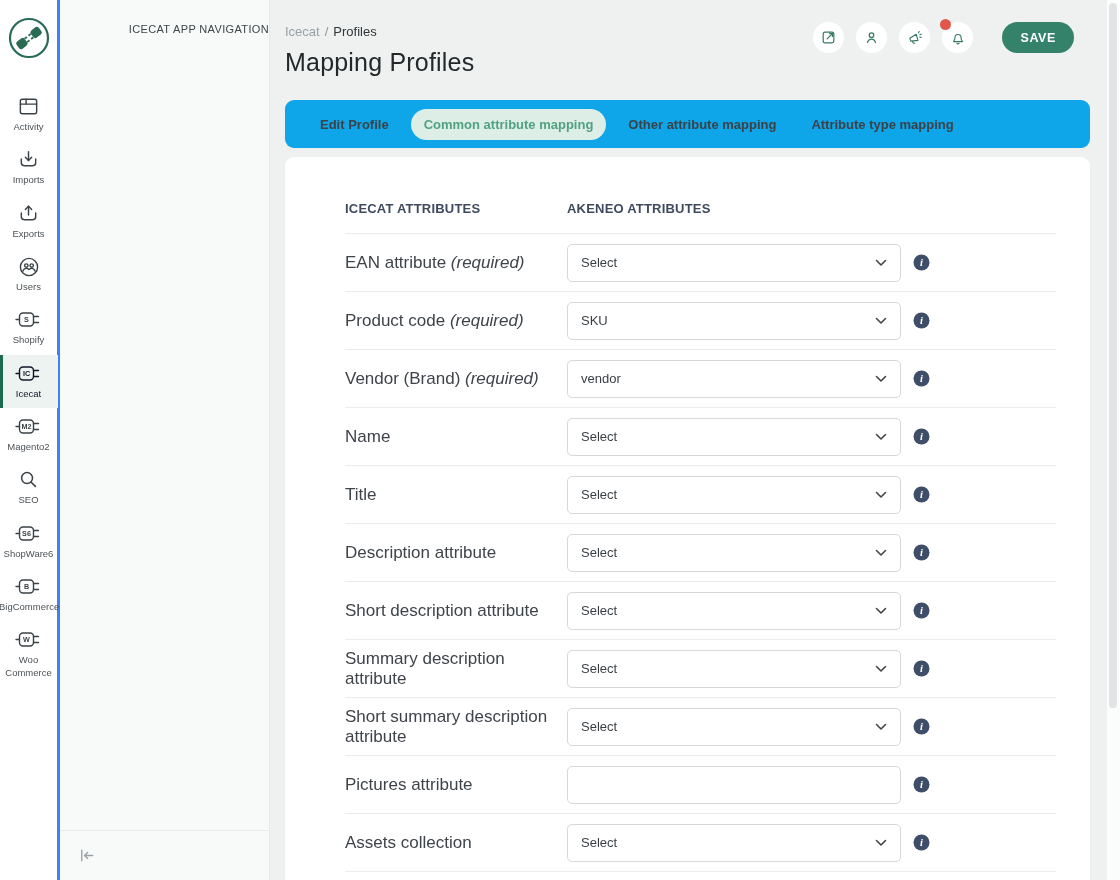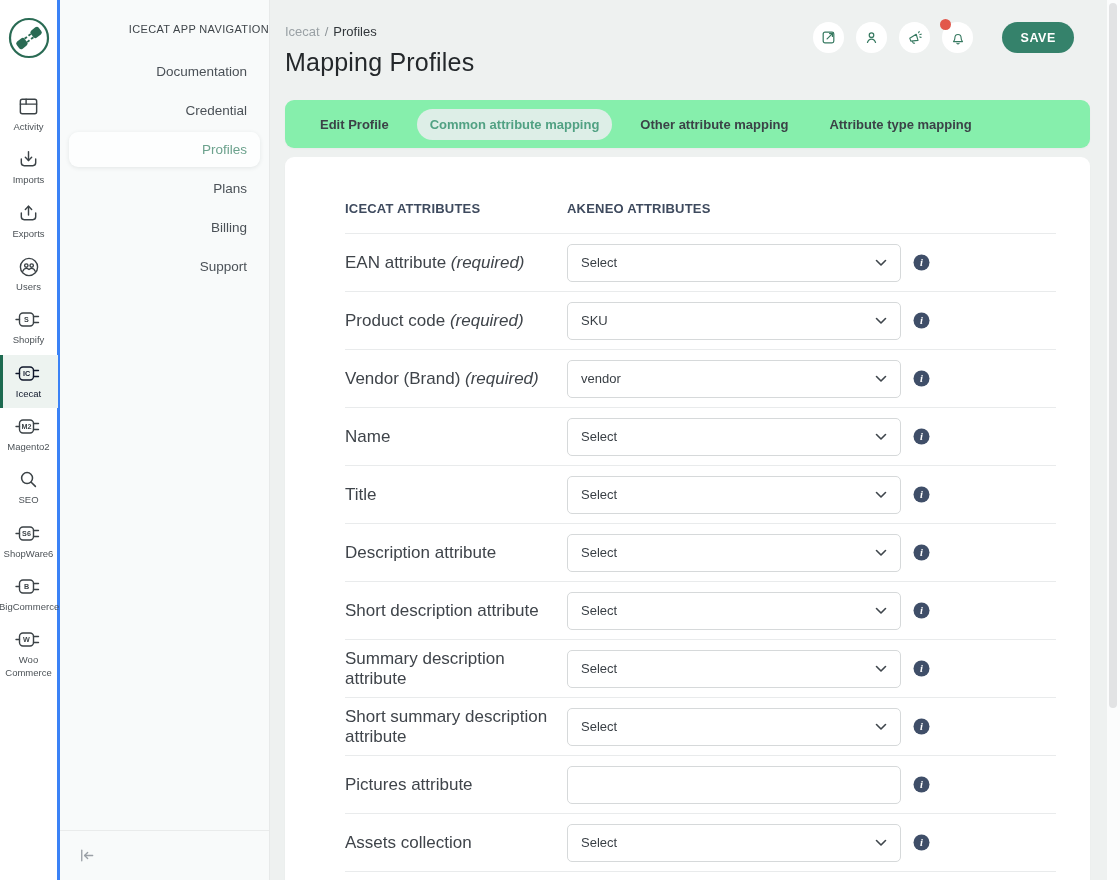--- a/index.html
+++ b/index.html
@@ -79,22 +79,22 @@
   }
   .save-btn {
     margin-left:17px; height:31px; padding:0 18px;
     background:#35826b; color:#fff; border:none; border-radius:16px;
     font-size:12.5px; font-weight:bold; letter-spacing:.6px;
     font-family:inherit; cursor:pointer;
   }
 
   
   .tabs-card {
-    margin-top:23px; background:#86efac; border-radius:9px; height:48px;
-    display:flex; align-items:center; padding:8px 22px; gap:15px;
+    margin-top:23px; background:#0ea5e9; border-radius:9px; height:48px;
+    display:flex; align-items:center; padding:8px 22px; gap:9px;
     box-shadow:0 1px 2px rgba(0,0,0,.03);
   }
   .tab {
     border:none; background:transparent; font-family:inherit;
     font-size:13px; font-weight:bold; color:#3b4247;
     padding:8px 13px; border-radius:16px; cursor:pointer; white-space:nowrap;
   }
   .tab.selected { background:#ddeee7; color:#51a183; }
 
   
@@ -271,28 +271,20 @@
               <text x="11.5" y="13.1" text-anchor="middle" stroke="none" fill="currentColor" font-size="7.2" font-weight="bold" font-family="Liberation Sans, sans-serif">W</text>
             </svg>
           </span>
           <span class="ri-label">Woo Commerce</span>
         </div>
       </div>
   </div>
 
   <div class="sidebar">
     <div class="sidebar-heading">ICECAT APP NAVIGATION</div>
-    <div id="nav-items">
-        <div class="nav-item">Documentation</div>
-        <div class="nav-item">Credential</div>
-        <div class="nav-item selected">Profiles</div>
-        <div class="nav-item">Plans</div>
-        <div class="nav-item">Billing</div>
-        <div class="nav-item">Support</div>
-      </div>
     <div class="sidebar-footer">
       <button class="collapse-btn">
         <svg width="19" height="19" viewBox="0 0 20 20" fill="none" stroke="#9aa0a6" stroke-width="1.4" stroke-linecap="round" stroke-linejoin="round">
           <line x1="5" y1="4.5" x2="5" y2="15.5"></line>
           <line x1="16.5" y1="10" x2="8" y2="10"></line>
           <polyline points="11.2,6.8 8,10 11.2,13.2"></polyline>
         </svg>
       </button>
     </div>
   </div>

